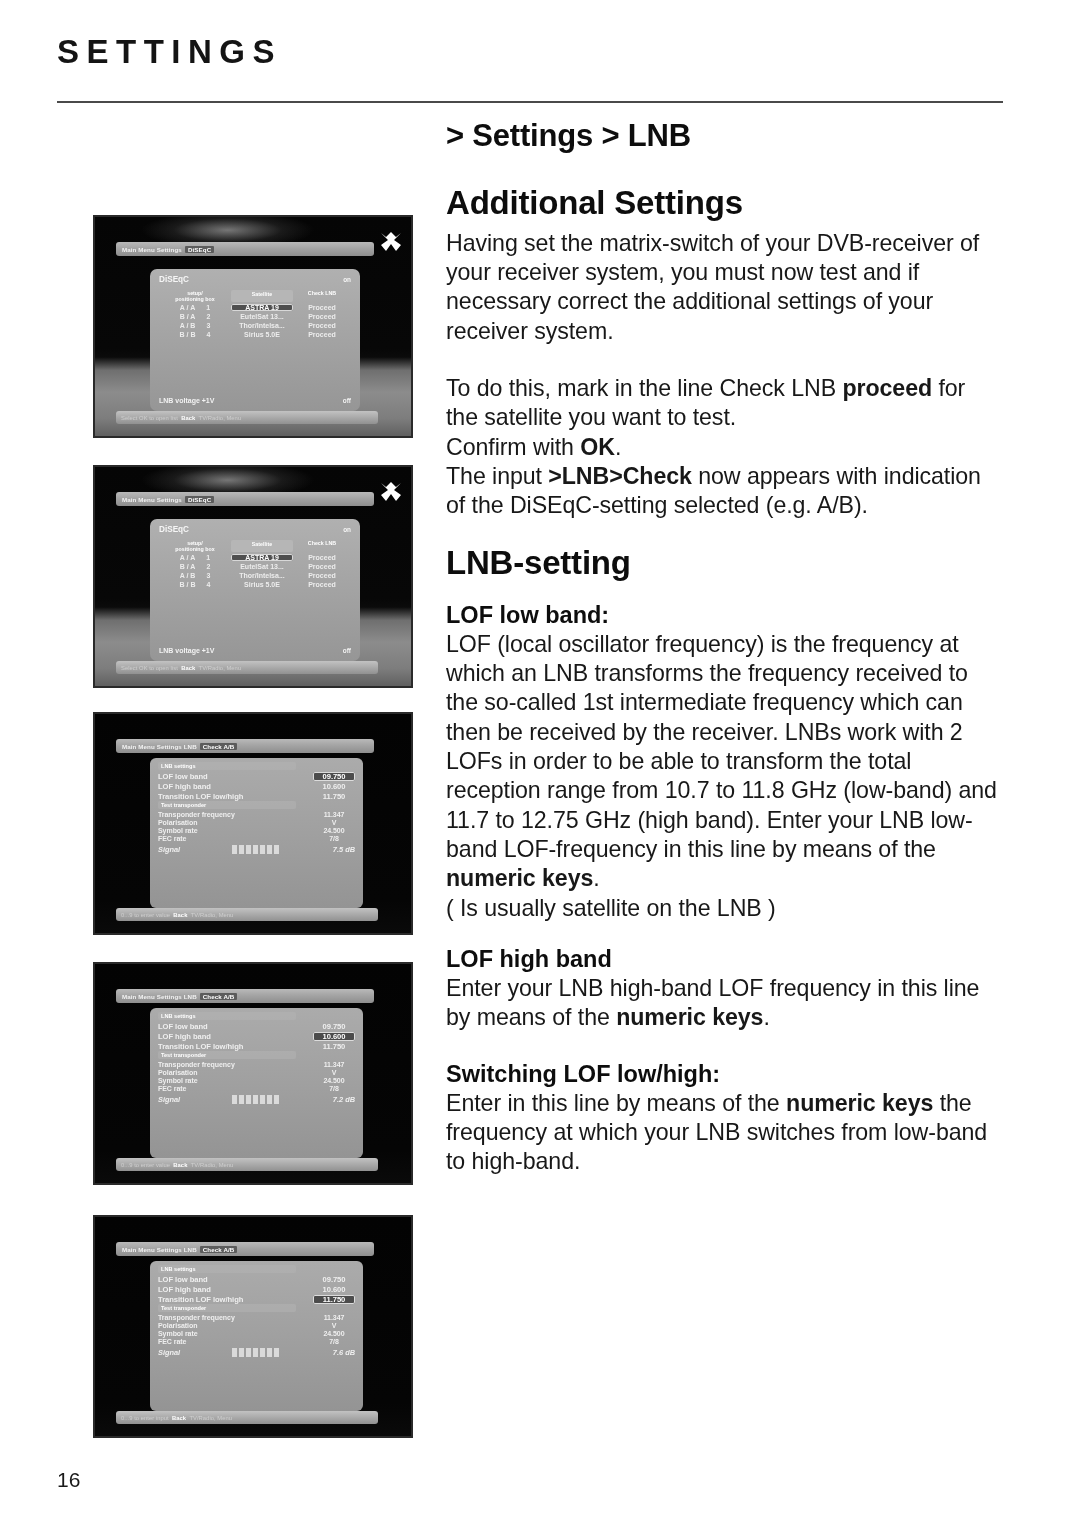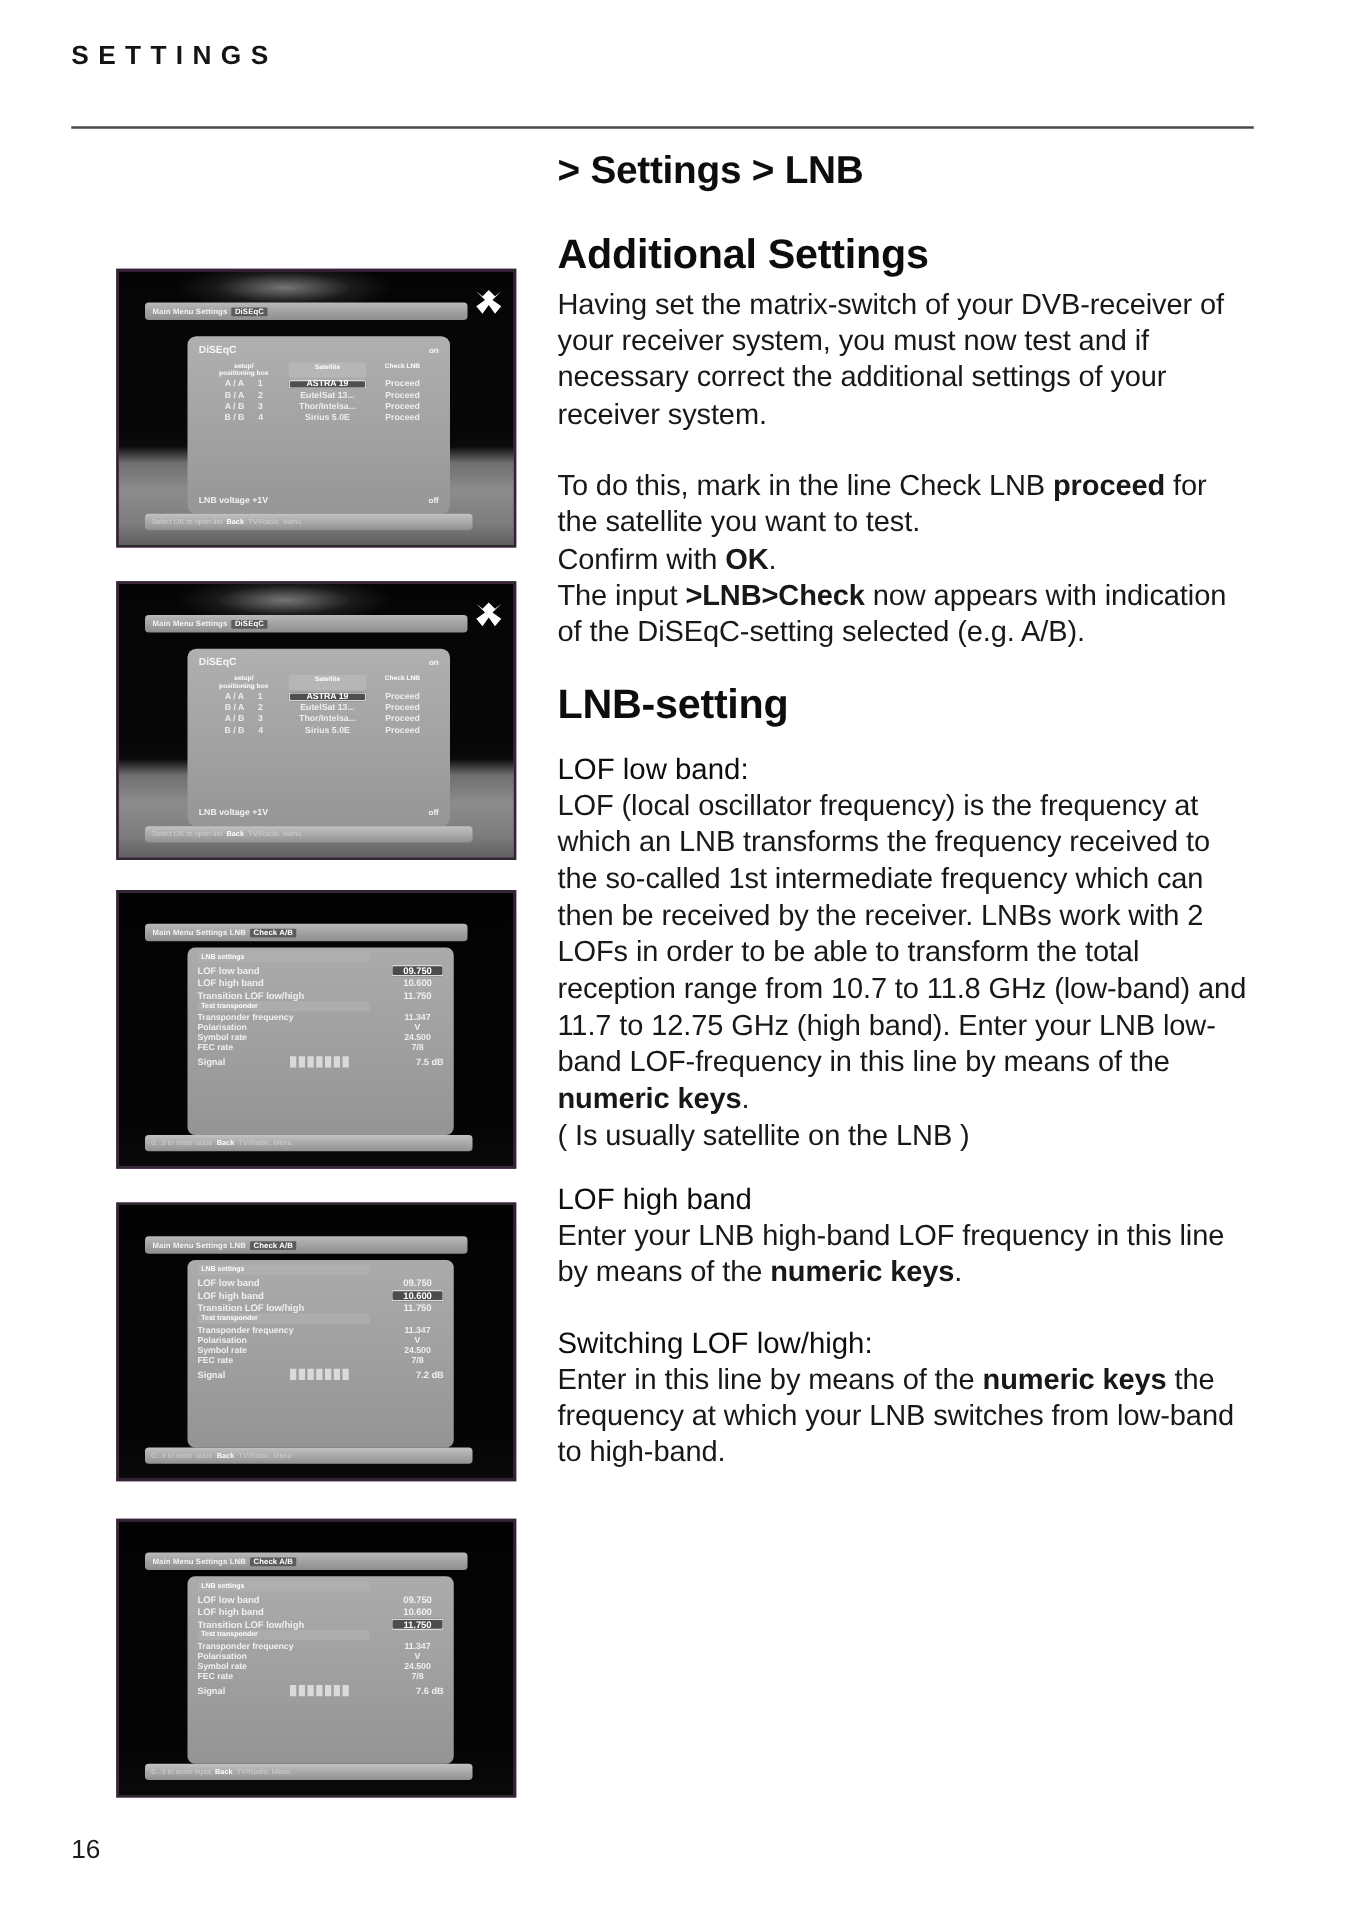--- a/index.html
+++ b/index.html
@@ -21,21 +21,21 @@
     width: 1080px;
     height: 1529px;
     box-sizing: border-box;
   }
 
   
   .running-head {
     position: absolute;
     left: 57px;
     top: 33px;
-    font-size: 21px;
+    font-size: 33px;
     font-weight: 600;
     letter-spacing: 7.5px;
     color: #141414;
     font-family: "Liberation Sans", sans-serif;
   }
   .head-rule {
     position: absolute;
     left: 57px;
     top: 101px;
     width: 946px;
@@ -67,21 +67,21 @@
     margin: 0;
     color: #181818;
     letter-spacing: -0.08px;
   }
   p.body + p.body { margin-top: 0; }
   .gap-lg { height: 28px; }
   .gap-md { height: 23px; }
   .gap-sm { height: 13px; }
   h4.sub {
     font-size: 23.5px;
-    font-weight: normal;
+    font-weight: bold;
     margin: 0 0 1px 0;
     color: #0d0d0d;
   }
   b { font-weight: bold; }
 
   
   .shot {
     position: absolute;
     left: 93px;
     width: 320px;
@@ -274,20 +274,21 @@
   }
   .lnb-row.small { font-size: 7px; }
   .sig-row {
     display: flex;
     align-items: center;
     justify-content: space-between;
     font-size: 7.4px;
     font-weight: bold;
     color: #efefef;
     margin-top: 3px;
+    font-style: italic;
   }
   .sig-bar {
     display: flex;
     gap: 2px;
     margin-left: 6px;
   }
   .sig-bar i {
     display: block;
     width: 5px;
     height: 9px;

